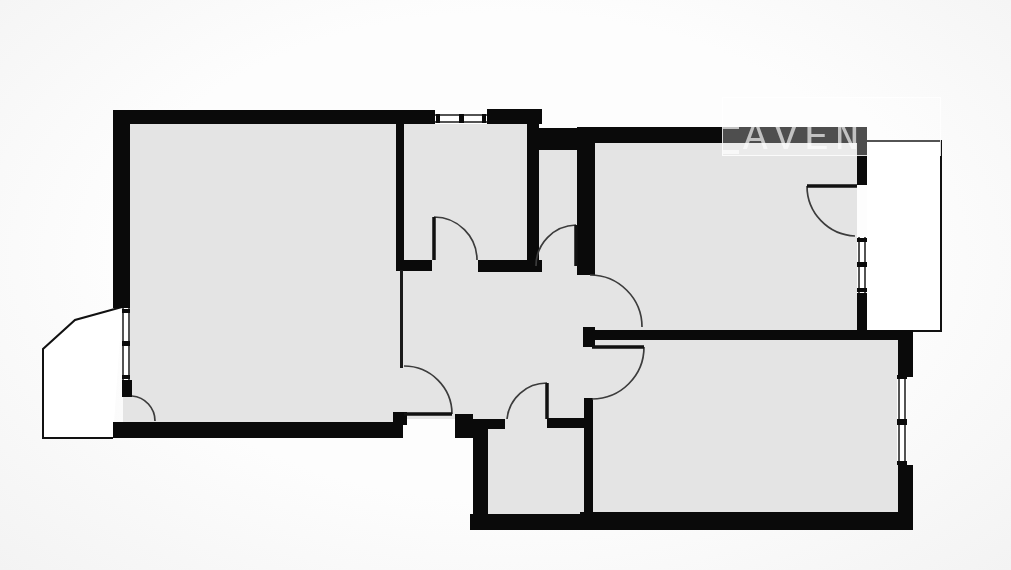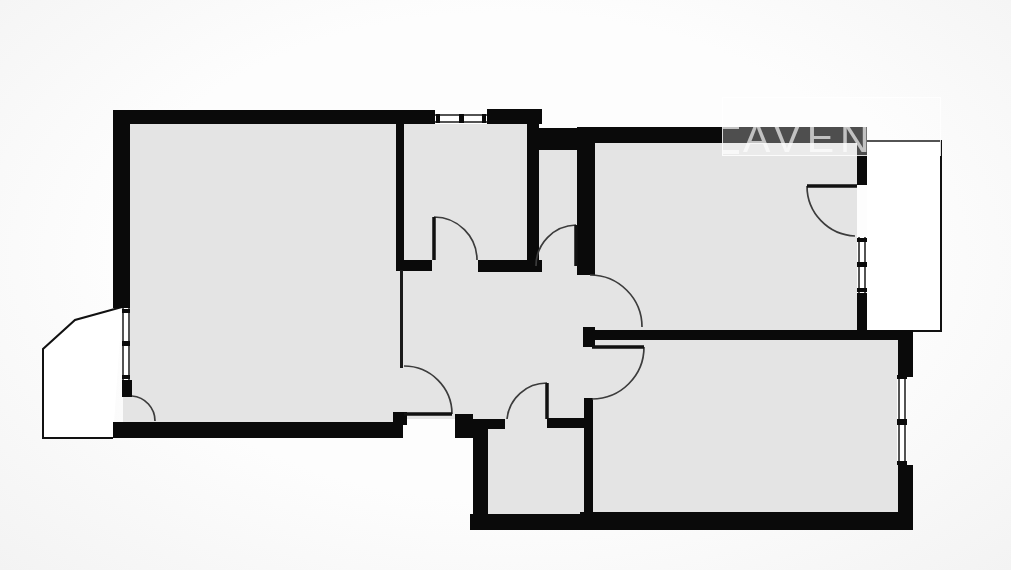--- a/index.html
+++ b/index.html
@@ -1,19 +1,19 @@
 <!DOCTYPE html>
 <html><head>
 <meta charset="utf-8">
 <style>
   html,body{margin:0;padding:0;background:#ffffff;}
   .stage{
     position:relative;width:1011px;height:570px;overflow:hidden;
     background:radial-gradient(ellipse at 50% 45%, #fdfdfd 55%, #f3f3f3 100%);
-    font-family:Liberation Sans, sans-serif;
+    font-family:Liberation Mono, monospace;
   }
   .plan-svg{position:absolute;left:0;top:0;}
   .watermark{
     position:absolute;box-sizing:border-box;
     border:1.5px solid rgba(255,255,255,0.8);
     background:rgba(255,255,255,0.28);
     overflow:hidden;
   }
   .wm-inner{
     position:absolute;left:0;bottom:0;height:33px;width:100%;

